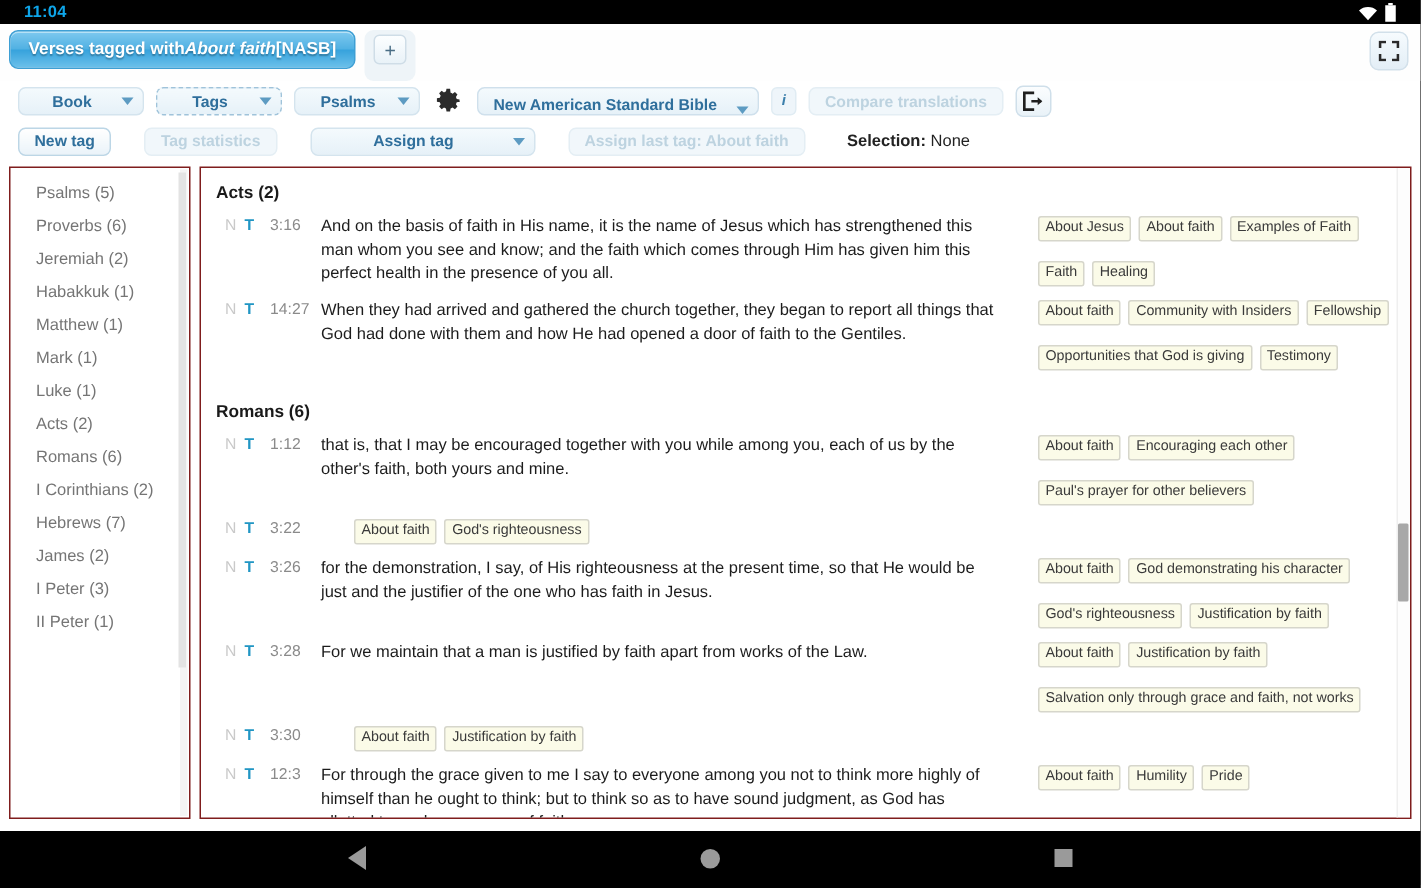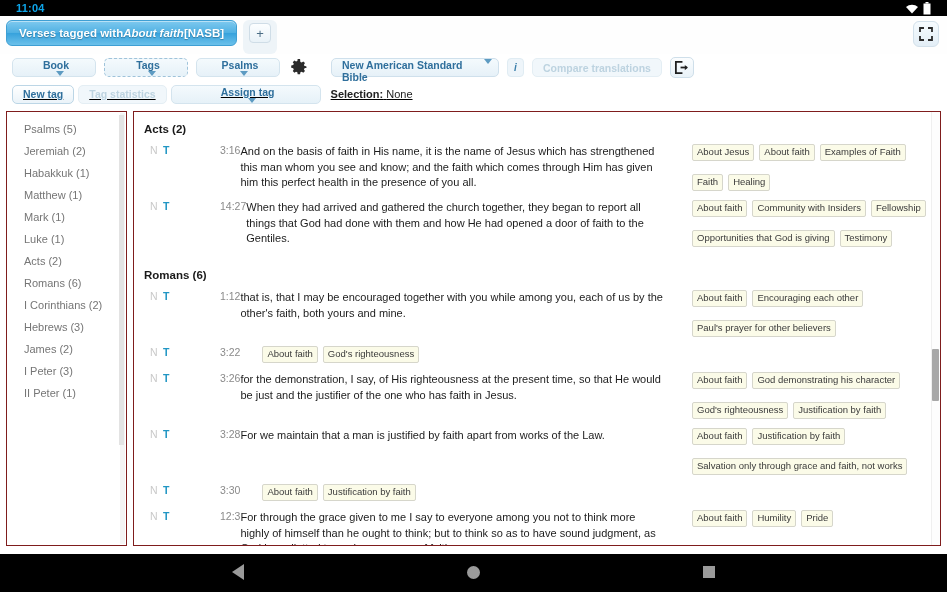--- a/index.html
+++ b/index.html
@@ -67,58 +67,56 @@
     background: linear-gradient(to bottom,#f6fbfe,#e3eef6);
     border: 1px solid #d2e0ea;
     display: flex; align-items: center; justify-content: center;
   }
 
   
   .toolbar {
     height: 27px; display: flex; align-items: center;
     padding: 0 12px; gap: 8px;
   }
-  .toolbar.row2 { height: 26px; gap: 4px; text-decoration: underline; }
+  .toolbar.row2 { height: 26px; gap: 22px; }
 
   .btn {
     height: 19px; border-radius: 5px;
     display: inline-flex; align-items: center; justify-content: center;
     padding: 0 10px;
     font-size: 10.5px; font-weight: bold;
     color: #2f6f9c;
     background: linear-gradient(to bottom,#f4fafd 0%,#e6f1f8 100%);
     border: 1px solid #d4e4ee;
     white-space: nowrap;
-    flex-direction: column;
   }
   .btn.dropdown { padding-right: 6px; min-width: 84px; justify-content: space-between; }
   .btn.dropdown .lbl { flex: 1; text-align: center; }
   .caret {
     width: 0; height: 0; margin-left: 8px;
     border-left: 4px solid transparent;
     border-right: 4px solid transparent;
     border-top: 5px solid #5d9bc2;
   }
   .btn.dashed { border: 1px dashed #9fc3da; }
   .btn.disabled { color: #bdd3e0; background: #f1f7fb; border-color: #e4eef4; }
   .btn.sel { background: linear-gradient(to bottom,#ffffff,#eaf3f9); border:1px solid #bcd6e6; }
 
   .gear-btn {
     width: 22px; height: 21px; border-radius: 5px;
     display: flex; align-items: center; justify-content: center;
     background: #ffffff;
   }
   .trans-select {
-    height: 19px; width: 168px; border-radius: 5px;
-    display: flex; align-items: flex-start; justify-content: space-between;
+    height: 19px; width: 188px; border-radius: 5px;
+    display: flex; align-items: flex-end; justify-content: space-between;
     padding: 0 6px 0 10px;
     font-size: 10.5px; font-weight: bold; color: #2f6f9c;
     background: linear-gradient(to bottom,#f4fafd,#e6f1f8);
     border: 1px solid #cfe0ec;
-    margin-left: 13px;
   }
   .info-btn {
     width: 17px; height: 19px; border-radius: 4px;
     display: flex; align-items: center; justify-content: center;
     font-size: 10px; font-weight: bold; font-style: italic;
     color: #3b7fab; background: #eef5fa; border: 1px solid #e0ecf3;
   }
   .export-btn {
     width: 24px; height: 21px; border-radius: 5px;
     display: flex; align-items: center; justify-content: center;
@@ -167,21 +165,21 @@
   }
   .book-head.spaced { padding-top: 16px; }
 
   .verse-row { display: flex; align-items: flex-start; padding: 3px 0 6px 0; }
   .vr-flags {
     flex: 0 0 72px; display: flex; align-items: baseline;
     font-size: 10.5px; padding-left: 8px;
   }
   .flag-n { color: #c9c9c9; font-weight: normal; width: 13px; }
   .flag-t { color: #2196c4; font-weight: bold; width: 17px; }
-  .vref { color: #8a8a8a; font-size: 10.5px; margin-left: 40px; }
+  .vref { color: #8a8a8a; font-size: 10.5px; }
   .vtext {
     flex: 1; font-size: 11px; color: #1c1c1c; line-height: 15.5px;
     padding-right: 6px; max-width: 488px;
   }
   .vtags {
     flex: 0 0 236px; display: flex; flex-wrap: wrap;
     align-content: flex-start; gap: 13px 5px;
     padding-left: 2px;
     margin-left: 20px;
   }
@@ -290,40 +288,42 @@
     </div>
   </div>
 
   <div class="toolbar row2">
     <div class="btn sel">New tag</div>
     <div class="btn disabled">Tag statistics</div>
     <div class="btn dropdown" style="min-width:150px">
       <span class="lbl">Assign tag</span>
       <span class="caret"></span>
     </div>
+    <div class="btn disabled">Assign last tag: About faith</div>
     <div class="sel-text">
       <b>Selection:</b>
       <span>None</span>
     </div>
   </div>
 
   <div class="content">
 
     <div class="panel sidebar">
       <div class="book-list">
           <div class="book-item">Psalms (5)</div>
+          <div class="book-item">Proverbs (6)</div>
           <div class="book-item">Jeremiah (2)</div>
           <div class="book-item">Habakkuk (1)</div>
           <div class="book-item">Matthew (1)</div>
           <div class="book-item">Mark (1)</div>
           <div class="book-item">Luke (1)</div>
           <div class="book-item">Acts (2)</div>
           <div class="book-item">Romans (6)</div>
           <div class="book-item">I Corinthians (2)</div>
-          <div class="book-item">Hebrews (3)</div>
+          <div class="book-item">Hebrews (7)</div>
           <div class="book-item">James (2)</div>
           <div class="book-item">I Peter (3)</div>
           <div class="book-item">II Peter (1)</div>
         </div>
       <div class="sb-scrollbar">
         <div class="sb-thumb-side"></div>
       </div>
     </div>
 
     <div class="panel main">

